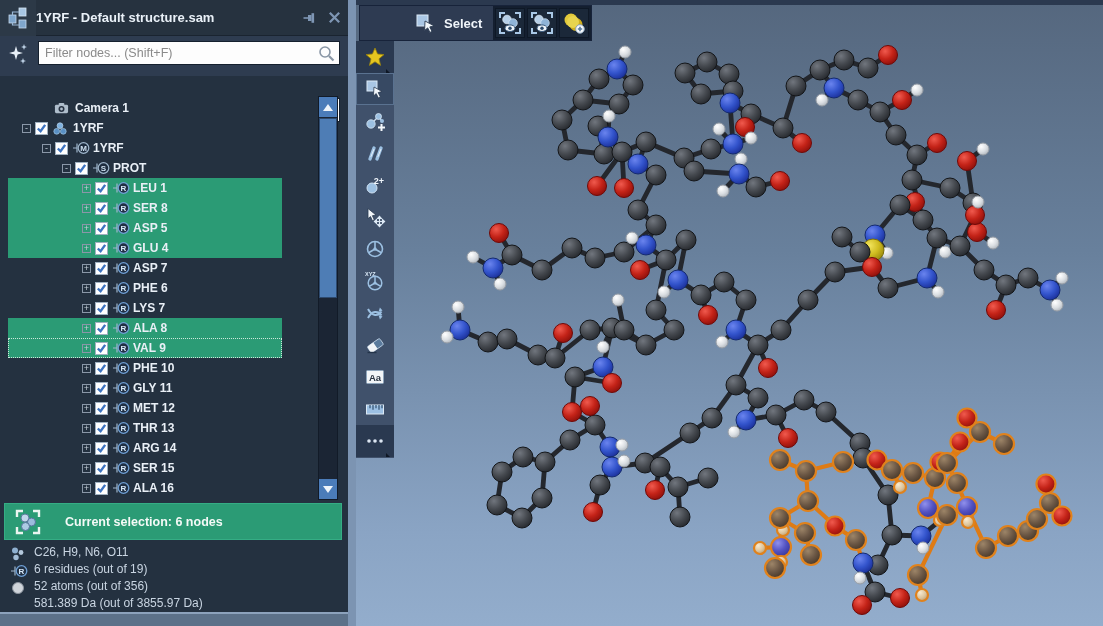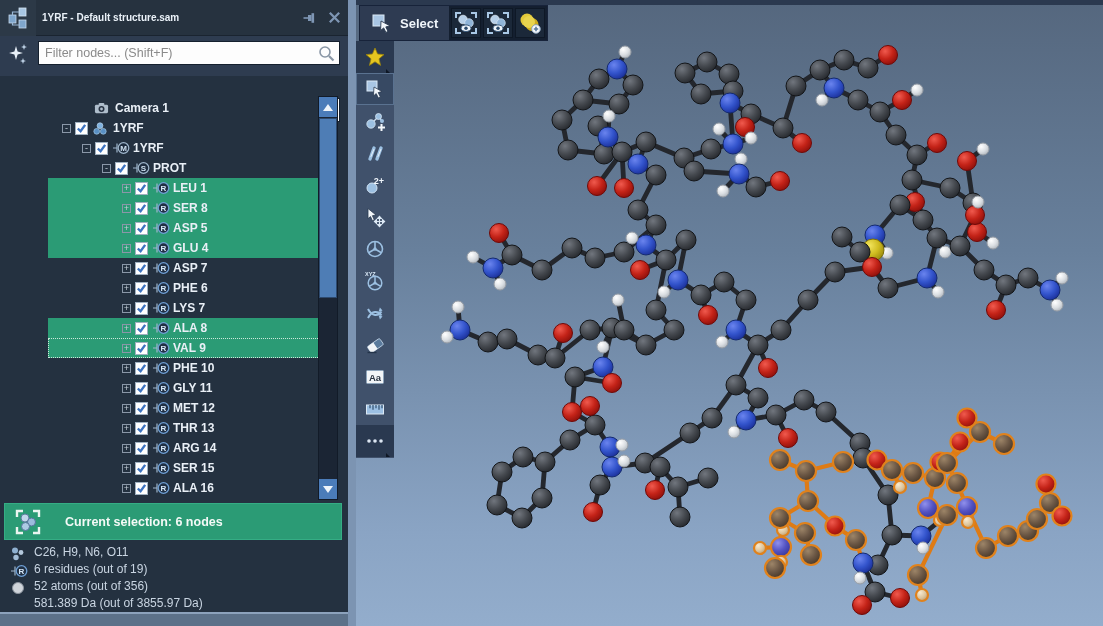--- a/index.html
+++ b/index.html
@@ -3,34 +3,34 @@
 <meta charset="utf-8">
 <style>
   html,body{margin:0;padding:0;background:#111;}
   *{box-sizing:border-box;font-family:"Liberation Sans",sans-serif;}
   .app{position:relative;width:1103px;height:626px;overflow:hidden;background:#243140;}
 
   
   .left-panel{position:absolute;left:0;top:0;width:348px;height:626px;background:#243140;}
   .titlebar{position:absolute;left:0;top:0;width:348px;height:36px;background:#26323f;border-bottom:1px solid #1a2430;display:flex;align-items:center;}
   .tb-iconbox{width:36px;height:36px;display:flex;align-items:center;justify-content:center;background:#2c3947;}
-  .tb-title{color:#eaf1f8;font-size:10px;font-weight:bold;margin-left:6px;flex:1;}
+  .tb-title{color:#eaf1f8;font-size:13px;font-weight:bold;flex:1;}
   .tb-btn{width:20px;height:20px;display:flex;align-items:center;justify-content:center;margin-right:4px;cursor:pointer;}
   .controls{position:absolute;left:0;top:36px;width:348px;height:40px;background:#2e3c50;}
   .sparkle{position:absolute;left:4px;top:6px;}
   .filter-wrap{position:absolute;left:38px;top:5px;width:302px;height:24px;background:#fdfdfd;border:1px solid #15202e;display:flex;align-items:center;}
   .filter-wrap input{flex:1;border:none;outline:none;background:transparent;font-size:12.5px;color:#222;padding:0 4px 0 6px;}
   .filter-wrap input::placeholder{color:#8a8a8a;}
   .lookin-label{position:absolute;left:6px;top:66px;font-size:12.5px;color:#e2eaf2;}
   .dropdown{position:absolute;left:53px;top:62px;width:287px;height:24px;background:#fdfdfd;border:1px solid #15202e;display:flex;align-items:center;cursor:pointer;}
   .dropdown .dd-val{flex:1;font-size:12.5px;color:#111;padding-left:6px;}
   .dd-arrow{width:0;height:0;border-left:7px solid transparent;border-right:7px solid transparent;border-top:9px solid #3b6cb0;margin-right:6px;}
 
   
-  .tree{position:absolute;left:0;top:92px;width:318px;height:408px;background:#243140;padding-top:6px;overflow:hidden;padding-left:40px;}
+  .tree{position:absolute;left:0;top:92px;width:318px;height:408px;background:#243140;padding-top:6px;overflow:hidden;}
   .tree-row{display:flex;align-items:center;height:20px;margin-left:8px;width:274px;cursor:pointer;}
   .tree-row.selected{background:#2b9b75;}
   .tree-row.focused{outline:1px dotted #cde8da;outline-offset:-1px;}
   .expand{width:9px;height:9px;border:1px solid #8a97a8;color:#c2ccd6;font-size:9px;line-height:7px;text-align:center;margin-right:4px;flex:none;}
   .cb{width:13px;height:13px;background:#fff;border:1px solid #9fb0c0;margin-right:4px;flex:none;display:flex;align-items:center;justify-content:center;}
   .node-ic{width:18px;height:16px;margin-right:3px;flex:none;display:flex;align-items:center;}
   .lbl{font-size:12px;font-weight:600;color:#e9eff6;white-space:nowrap;}
 
   
   .scrollbar{position:absolute;left:318px;top:96px;width:20px;height:404px;background:#1b2534;border:1px solid #121b28;}
@@ -52,21 +52,21 @@
 
   
   .splitter{position:absolute;left:348px;top:0;width:8px;height:626px;background:#7c94b2;cursor:col-resize;}
 
   
   .viewport{position:absolute;left:356px;top:0;width:747px;height:626px;background:linear-gradient(180deg,#55677e 0%,#68809c 40%,#8aa4c4 85%,#93adcc 100%);}
   .vp-topline{position:absolute;left:0;top:0;width:747px;height:5px;background:#2b394f;}
   #mol{position:absolute;left:0;top:0;z-index:1;}
 
   .ttoolbar{position:absolute;left:3px;top:5px;height:36px;display:flex;align-items:stretch;background:#2e3b52;border:1px solid #17233a;z-index:3;}
-  .t-select{display:flex;align-items:center;gap:7px;padding:0 11px;cursor:pointer;}
+  .t-select{display:flex;align-items:center;gap:7px;padding:0 11px;cursor:pointer;margin-left:44px;}
   .t-select .t-lbl{color:#f0f5fa;font-size:13px;font-weight:bold;}
   .t-group{display:flex;background:#141f30;padding:2px;gap:2px;}
   .t-btn{width:30px;height:30px;display:flex;align-items:center;justify-content:center;background:#1b2839;border:1px solid #0e1826;cursor:pointer;}
 
   .vtoolbar{position:absolute;left:0;top:41px;width:38px;height:417px;background:#40516b;z-index:3;display:flex;flex-direction:column;}
   .v-btn{position:relative;height:32px;display:flex;align-items:center;justify-content:center;cursor:pointer;}
   .v-btn.dark{background:#2a3950;}
   .v-btn.active{background:#374963;box-shadow:inset 0 0 0 1px #5a7290;}
   .v-btn .corner{position:absolute;right:2px;bottom:2px;width:0;height:0;border-left:4px solid transparent;border-top:4px solid transparent;border-right:4px solid #0e1724;transform:rotate(90deg);}
 </style>

